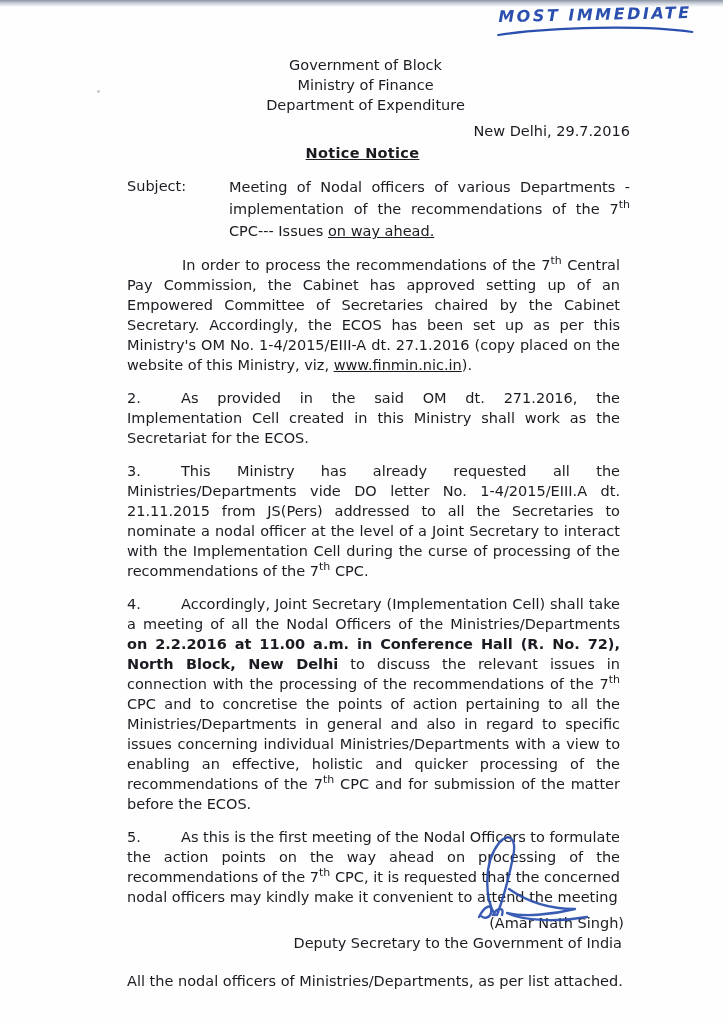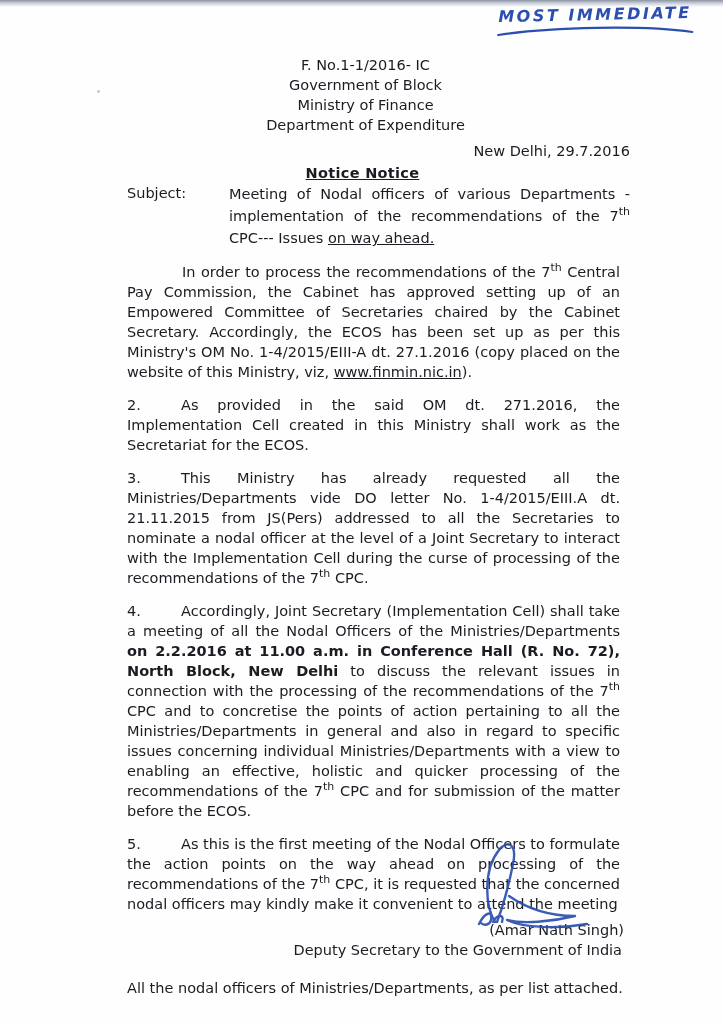--- a/index.html
+++ b/index.html
@@ -33,21 +33,21 @@
   .handnote-underline{display:block;margin:0 auto;margin-top:-1px;}
 
   
   .content{position:absolute;left:127px;top:55px;width:503px;}
 
   .letterhead{text-align:center;margin-right:26px;line-height:20px;}
   .place-date{text-align:right;margin-top:6px;}
   .doc-title{text-align:center;margin-right:32px;margin-top:2px;}
   .doc-title span{font-weight:bold;text-decoration:underline;letter-spacing:.3px;}
 
-  .subject{position:relative;padding-left:102px;}
+  .subject{position:relative;padding-left:102px;margin-top:13px;}
   .subject-label{position:absolute;left:0;top:0;}
   .subject-text{text-align:justify;line-height:22px;}
 
   .para{margin:13px 10px 0 0;text-align:justify;}
   .para.first{ text-indent:55px; }
   .pnum{display:inline-block;width:54px;text-indent:0;}
   sup{font-size:11px;line-height:0;}
   .para:last-of-type{margin-top:13px;}
 
   .closing{position:relative;text-align:right;margin-top:6px;padding-right:6px;}
@@ -67,21 +67,20 @@
   <div class="handnote">
     <span class="handnote-text">MOST IMMEDIATE</span>
     <svg class="handnote-underline" width="200" height="12" viewBox="0 0 200 12">
       <path d="M3 9 C55 2 148 2 197 10" fill="none" stroke="#2b4fae" stroke-width="2.2" stroke-linecap="round"></path>
     </svg>
   </div>
 
   <div class="content">
 
     <div class="letterhead">
-      <div>F. No.1-1/2016- IC</div>
       <div>Government of Block</div>
       <div>Ministry of Finance</div>
       <div>Department of Expenditure</div>
     </div>
 
     <div class="place-date">New Delhi, 29.7.2016</div>
 
     <div class="doc-title">
       <span>Notice Notice</span>
     </div>

